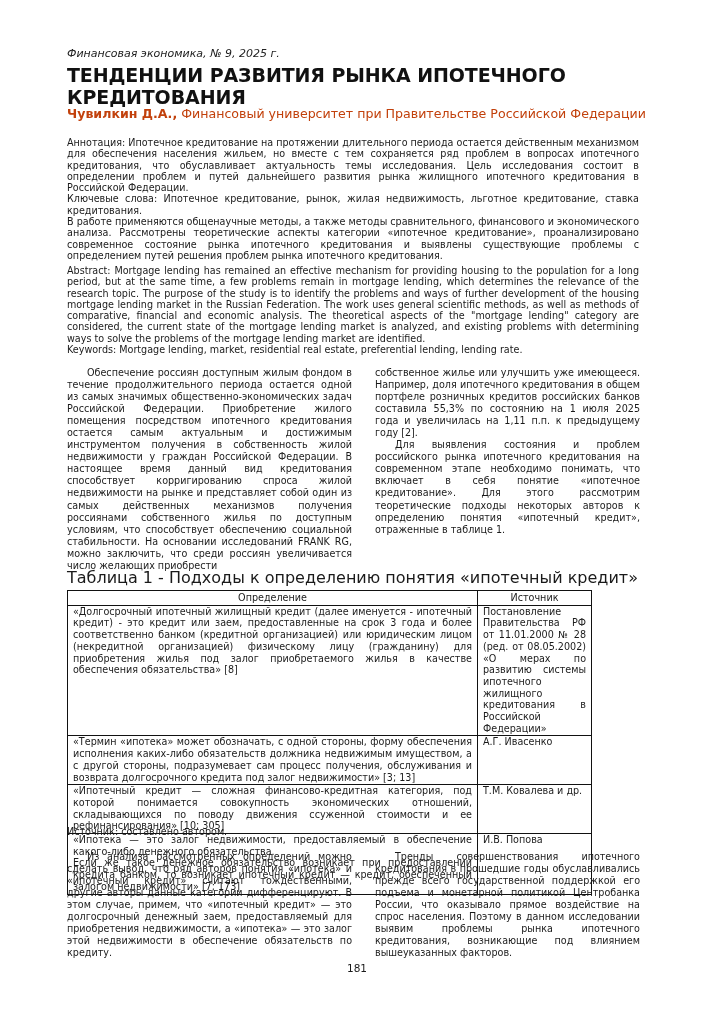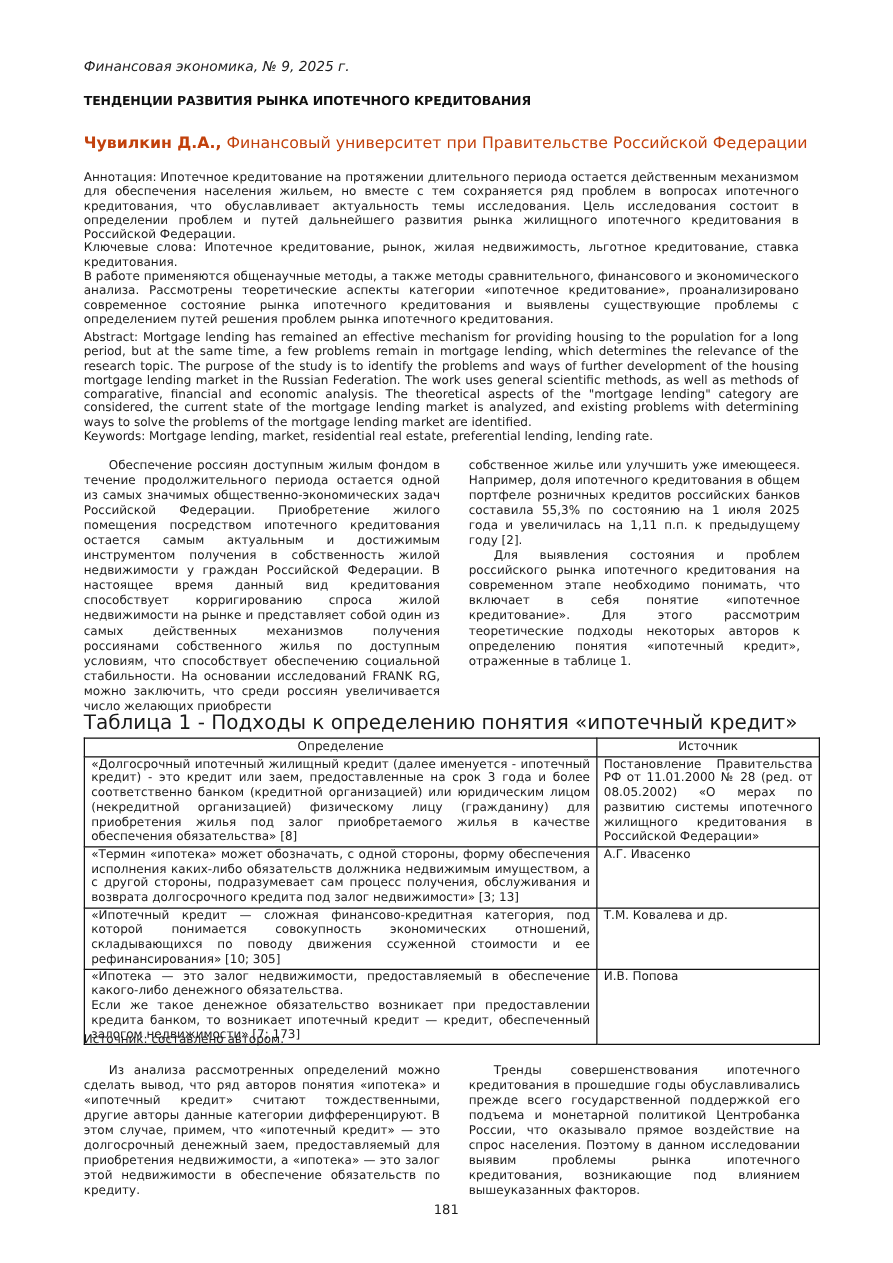--- a/index.html
+++ b/index.html
@@ -1,29 +1,29 @@
 <!DOCTYPE html>
 <html><head>
 <meta charset="utf-8">
 <style>
   html, body { margin: 0; padding: 0; background: #ffffff; }
   body { width: 714px; height: 1010px; position: relative; overflow: hidden;
          font-family: "DejaVu Sans", sans-serif; color: #1a1a1a; }
   .abs { position: absolute; }
   .journal { left: 67px; top: 47px; font-size: 11px; font-style: italic; color: #222; }
-  .title { left: 67px; top: 76px; font-size: 10px; font-weight: bold; color: #111; letter-spacing: -0.1px; }
+  .title { left: 67px; top: 64px; font-size: 19px; font-weight: bold; color: #111; letter-spacing: -0.1px; }
   .author { left: 67px; top: 106px; font-size: 12.6px; color: #c2410c; }
   .author b { font-weight: bold; }
   .block { left: 67px; width: 572px; font-size: 9.6px; line-height: 11.3px; text-align: justify; }
   .block p { margin: 0; }
   .col { width: 285px; font-size: 9.6px; line-height: 12.05px; text-align: justify; }
   .col p { margin: 0; text-indent: 20px; }
   .col p.cont { text-indent: 0; }
   .caption { left: 67px; top: 568px; font-size: 16px; }
-  table.t { position: absolute; left: 67px; top: 590px; width: 589px; border-collapse: collapse;
+  table.t { position: absolute; left: 67px; top: 590px; width: 525px; border-collapse: collapse;
             font-size: 9.6px; line-height: 11.7px; }
   table.t th, table.t td { border: 1.2px solid #111; padding: 0 5px 1px 5px; vertical-align: top; }
   table.t th { font-weight: normal; text-align: center; padding-top: 1px; }
   table.t td.def { width: 399px; text-align: justify; }
   table.t td.src { text-align: justify; }
   .source-note { left: 67px; top: 826px; font-size: 9.6px; }
   .pagenum { left: 347px; top: 962px; font-size: 10.5px; text-align: center; }
 </style>
 </head>
 <body>

